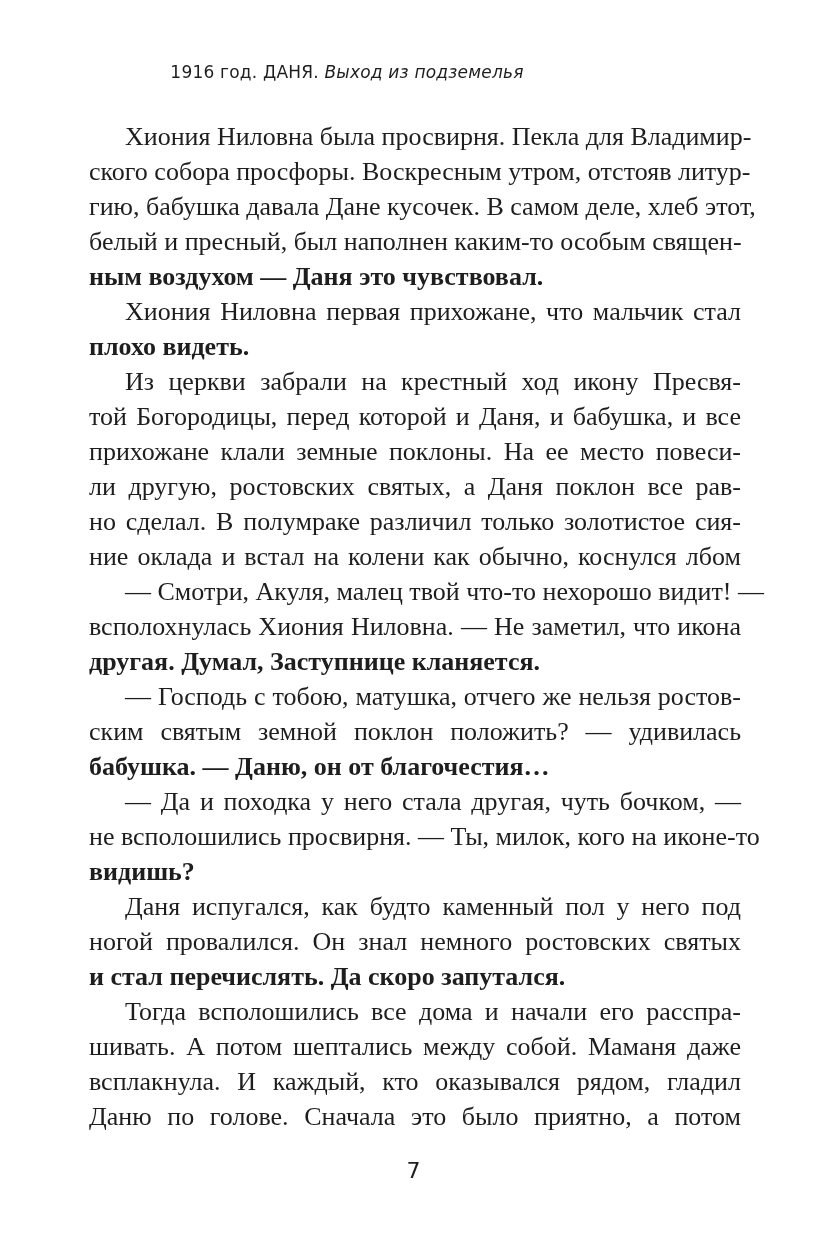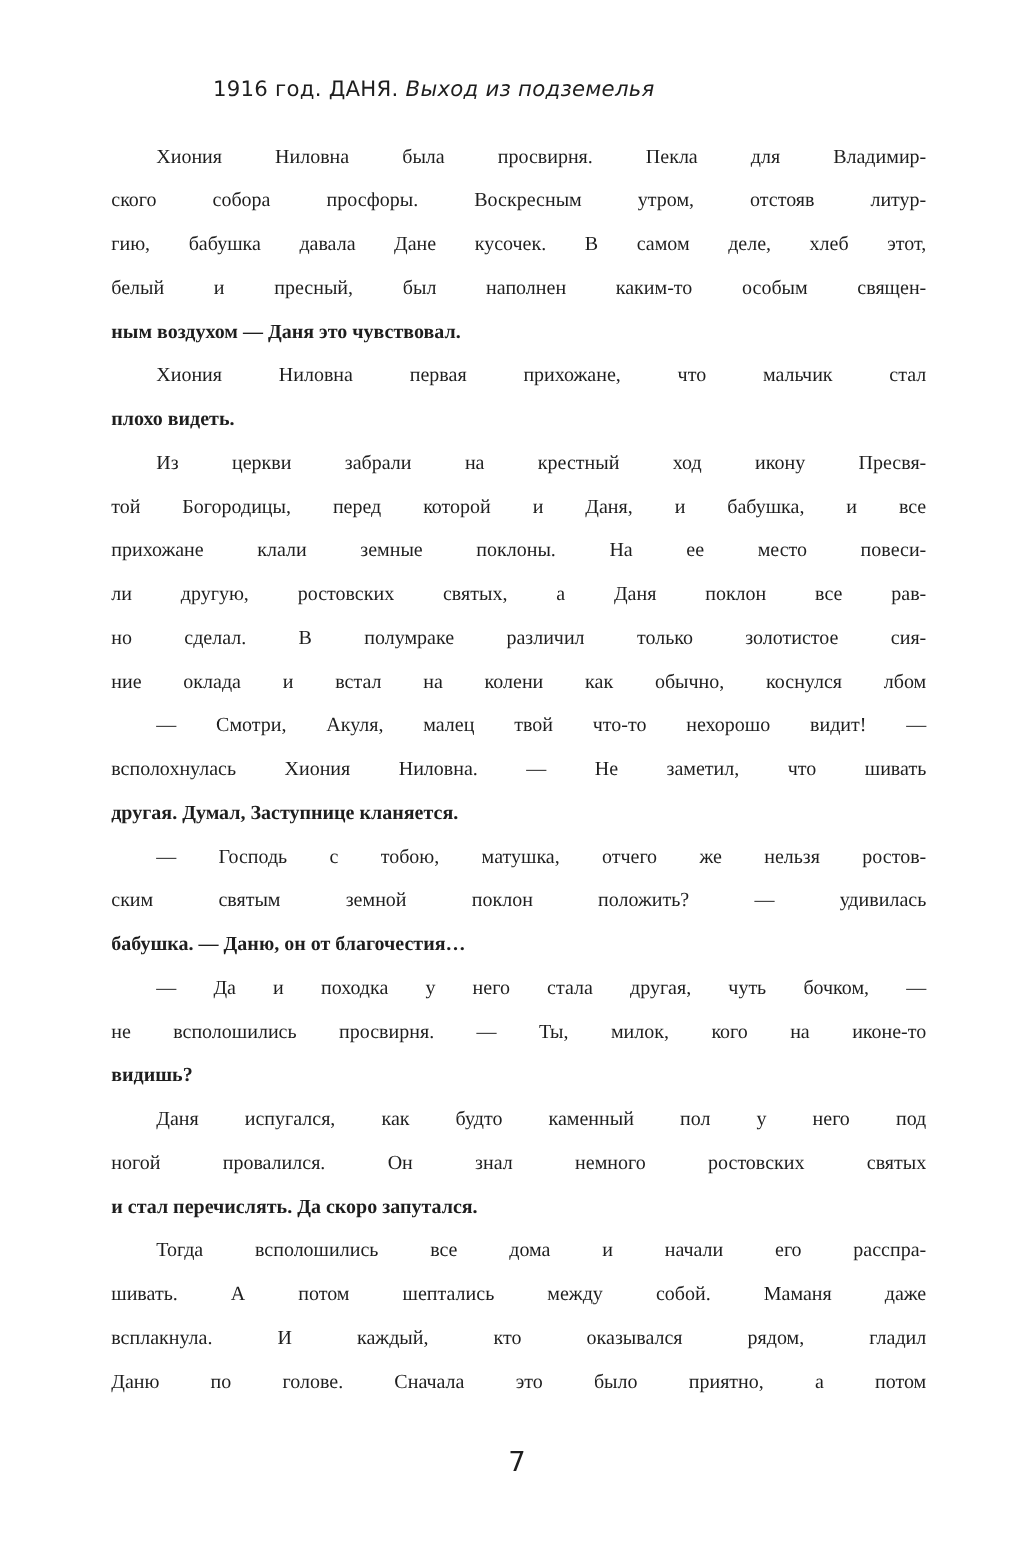--- a/index.html
+++ b/index.html
@@ -23,25 +23,25 @@
     font-family: "DejaVu Sans", sans-serif;
     font-size: 17px;
     letter-spacing: 0.2px;
     color: #1e1e1e;
   }
   .running-head .italic {
     font-style: italic;
   }
   .text-block {
     position: absolute;
-    top: 108px;
+    top: 119px;
     left: 89px;
     width: 652px;
     font-family: "Liberation Serif", serif;
-    font-size: 16px;
+    font-size: 26px;
     line-height: 35px;
     color: #1e1e1e;
   }
   .line {
     display: block;
     height: 35px;
     white-space: nowrap;
     text-align: justify;
     text-align-last: justify;
     overflow: visible;
@@ -91,21 +91,21 @@
     <span class="line indent">Из церкви забрали на крестный ход икону Пресвя-</span>
     <span class="line">той Богородицы, перед которой и Даня, и бабушка, и все</span>
     <span class="line">прихожане клали земные поклоны. На ее место повеси-</span>
     <span class="line">ли другую, ростовских святых, а Даня поклон все рав-</span>
     <span class="line">но сделал. В полумраке различил только золотистое сия-</span>
     <span class="line">ние оклада и встал на колени как обычно, коснулся лбом</span>
   </div>
 
   <div>
     <span class="line indent">— Смотри, Акуля, малец твой что-то нехорошо видит! —</span>
-    <span class="line">всполохнулась Хиония Ниловна. — Не заметил, что шивать</span>
+    <span class="line">всполохнулась Хиония Ниловна. — Не заметил, что икона</span>
     <span class="line last">другая. Думал, Заступнице кланяется.</span>
   </div>
 
   <div>
     <span class="line indent">— Господь с тобою, матушка, отчего же нельзя ростов-</span>
     <span class="line">ским святым земной поклон положить? — удивилась</span>
     <span class="line last">бабушка. — Даню, он от благочестия…</span>
   </div>
 
   <div>

